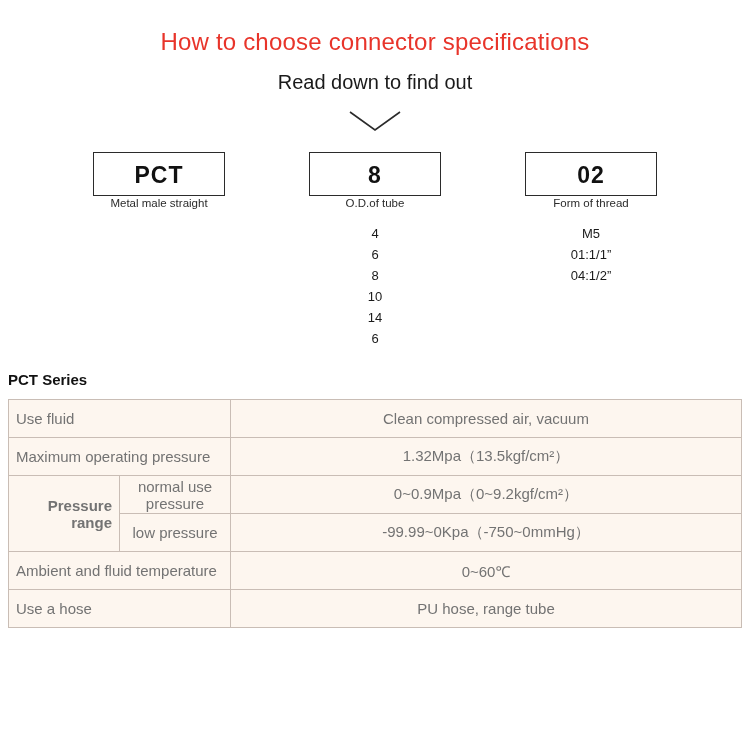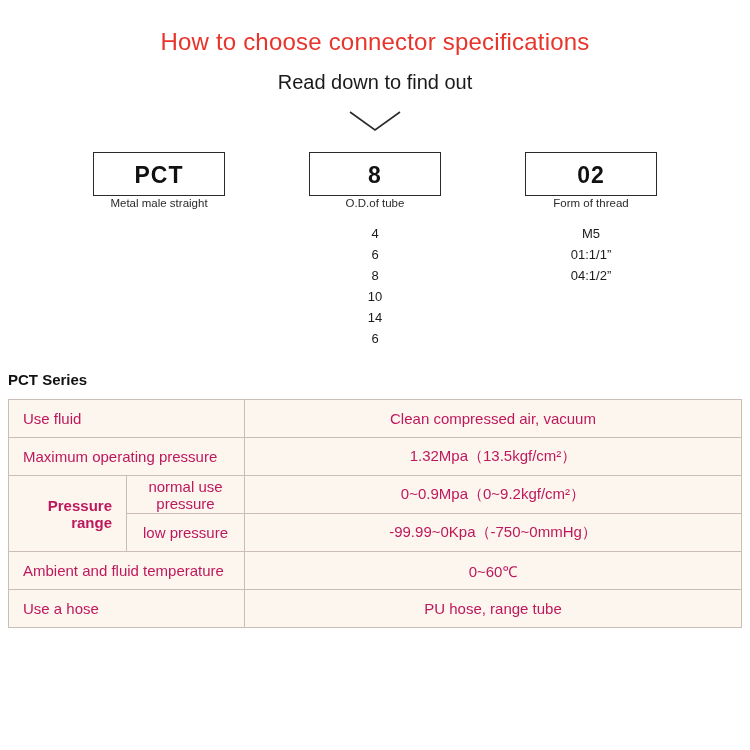--- a/index.html
+++ b/index.html
@@ -90,24 +90,24 @@
     color: #111;
   }
   table.spec {
     border-collapse: collapse;
     width: 734px;
     margin: 11px 0 0 8px;
     table-layout: fixed;
   }
   table.spec td {
     border: 1px solid #c9bdb5;
-    padding: 0 14px;
+    padding: 0 7px;
     height: 37px;
     font-size: 15px;
-    color: #be185d;
+    color: #737373;
     vertical-align: middle;
   }
   td.label-cell {
     width: 207px;
     text-align: left;
     background: #fdf6ef;
   }
   td.sub-label-cell {
     width: 148px;
     text-align: center;

